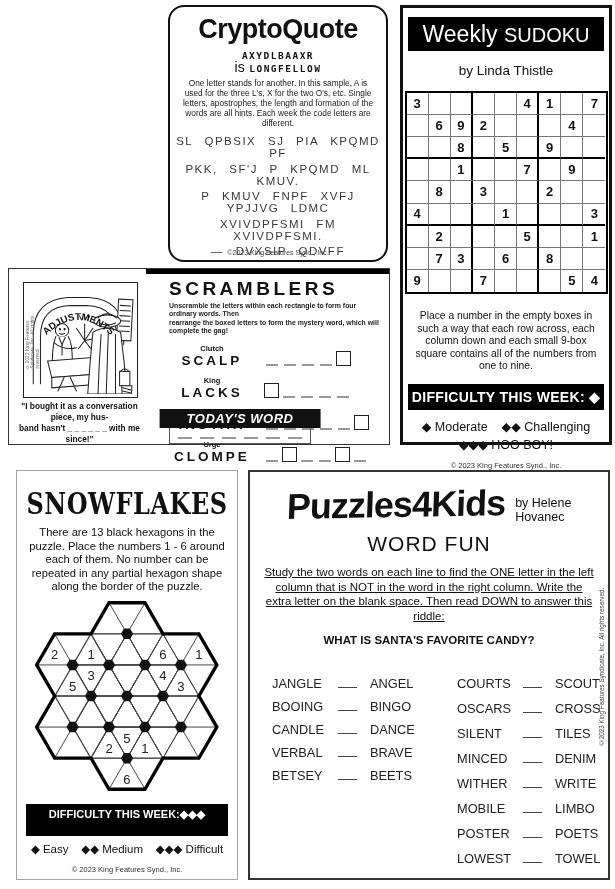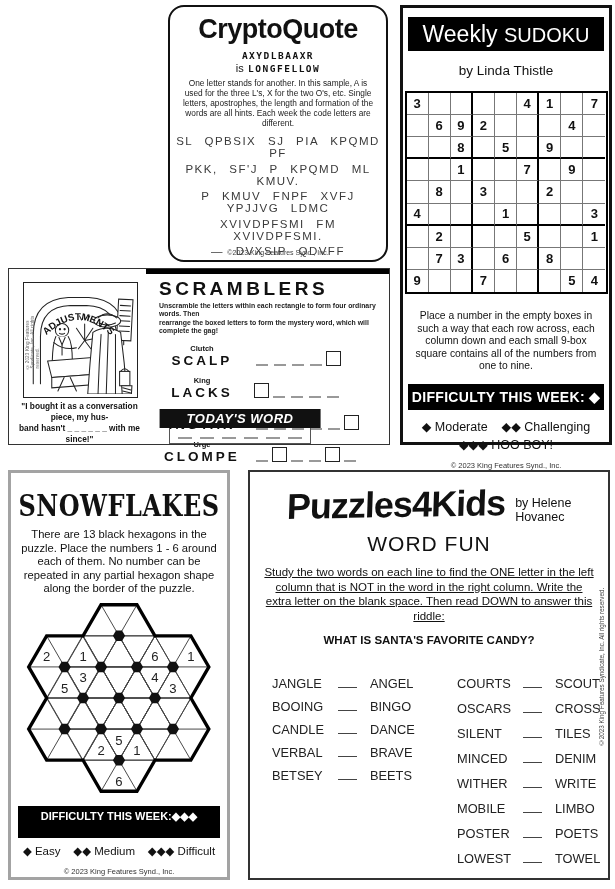--- a/index.html
+++ b/index.html
@@ -6,21 +6,21 @@
   .page{position:relative;width:615px;height:889px;background:#fff;overflow:hidden;
         font-family:"Liberation Sans",sans-serif;color:#111;}
   .panel{position:absolute;box-sizing:border-box;background:#fff;}
   .pre{white-space:pre;}
 
   
   .cryptoquote{left:168px;top:5px;width:220px;height:257px;border:2px solid #111;border-radius:16px;}
   .cq-title{text-align:center;margin-top:7px;font-size:27px;font-weight:bold;letter-spacing:-0.5px;}
   .cq-sample{text-align:center;margin-top:3px;line-height:11px;}
   .cq-code,.cq-answer{font-family:"DejaVu Sans Mono",monospace;font-weight:bold;font-size:9.5px;letter-spacing:1.5px;}
-  .cq-is{font-size:11px;}
+  .cq-is{font-size:14px;}
   .cq-intro{margin:4px 9px 0;font-size:8.3px;line-height:10px;text-align:center;color:#222;}
   .cq-lines{margin-top:7px;}
   .cq-line{height:27.5px;text-align:center;font-size:11.5px;letter-spacing:1.5px;word-spacing:7px;color:#3a3a3a;}
   .cq-copy{position:absolute;bottom:4px;left:0;width:100%;text-align:center;font-size:7px;color:#444;}
 
   
   .sudoku{left:400px;top:5px;width:212px;height:440px;border:3px solid #111;}
   .sud-header{margin:9px auto 0;width:196px;height:34px;background:#000;color:#fff;text-align:center;line-height:34px;}
   .sud-light{font-size:23px;}
   .sud-bold{font-size:20px;font-weight:normal;}
@@ -41,38 +41,38 @@
   .sud-copy{margin-top:9px;text-align:center;font-size:7.5px;color:#333;}
 
   
   .scramblers{left:8px;top:268px;width:382px;height:177px;border:1.5px solid #333;}
   .scr-topbar{position:absolute;top:0;left:137px;right:0;height:5px;background:#000;}
   .cartoon{position:absolute;left:14px;top:13px;width:113px;height:114px;border:1.5px solid #222;overflow:hidden;}
   .cart-copy{position:absolute;left:1px;top:50%;transform:translateY(-50%) rotate(180deg);
              writing-mode:vertical-rl;font-size:4.5px;color:#666;letter-spacing:0.2px;}
   .cart-caption{position:absolute;left:6px;top:132px;width:129px;text-align:center;
                 font-size:8.3px;font-weight:bold;line-height:11px;}
-  .scr-main{position:absolute;left:150px;top:9px;right:6px;}
+  .scr-main{position:absolute;left:160px;top:9px;right:6px;}
   .scr-title{font-size:19px;font-weight:bold;letter-spacing:3.5px;}
   .scr-instr{margin-top:2px;font-size:6.9px;font-weight:bold;line-height:8.3px;color:#222;}
   .srow{display:flex;align-items:flex-end;margin-top:9px;}
   .sword{width:86px;text-align:center;flex:none;}
   .sclue{font-size:7.5px;font-weight:bold;}
   .sscr{margin-top:1px;font-size:13.5px;font-weight:bold;letter-spacing:3px;line-height:13px;}
   .slots{display:flex;align-items:flex-end;margin-left:8px;padding-bottom:1px;}
   .slinew{width:12px;height:2px;background:#999;margin:0 3px;}
   .sbox{width:15px;height:15px;border:1.6px solid #222;margin:0 1px;box-sizing:border-box;background:#fff;}
   .todays{position:absolute;left:160px;top:146px;width:140px;height:27px;border:1.5px solid #555;}
   .todays-label{position:absolute;left:50%;top:-7px;transform:translateX(-50%);background:#111;color:#fff;
                 font-size:13px;font-weight:bold;padding:2px 27px;white-space:nowrap;letter-spacing:0.5px;font-style:italic;}
   .todays-slots{position:absolute;bottom:4px;left:0;right:0;display:flex;justify-content:center;}
   .todays-slots .slinew{width:14px;margin:0 4px;}
 
   
-  .snowflakes{left:8px;top:470px;width:222px;height:410px;border:3px solid #a3a3a3;}
+  .snowflakes{left:16px;top:470px;width:222px;height:410px;border:1px solid #a3a3a3;}
   .snf-title{text-align:center;margin-top:18px;font-family:"DejaVu Serif",serif;font-weight:bold;
              font-size:24px;letter-spacing:0.5px;transform:scaleY(1.25);}
   .snf-byline{text-align:center;margin-top:5px;font-size:14.5px;}
   .snf-instr{margin:8px 9px 0;font-size:11.2px;line-height:13.5px;text-align:center;}
   #snowflake-svg{display:block;margin:0 auto;}
   .snf-diffbar{margin:6px auto 0;width:202px;height:32px;background:#000;color:#fff;text-align:center;
                line-height:20px;font-size:11px;font-weight:bold;}
   .snf-legend{margin-top:6px;text-align:center;font-size:11.5px;}
   .snf-copy{margin-top:9px;text-align:center;font-size:7.5px;color:#333;}
 

